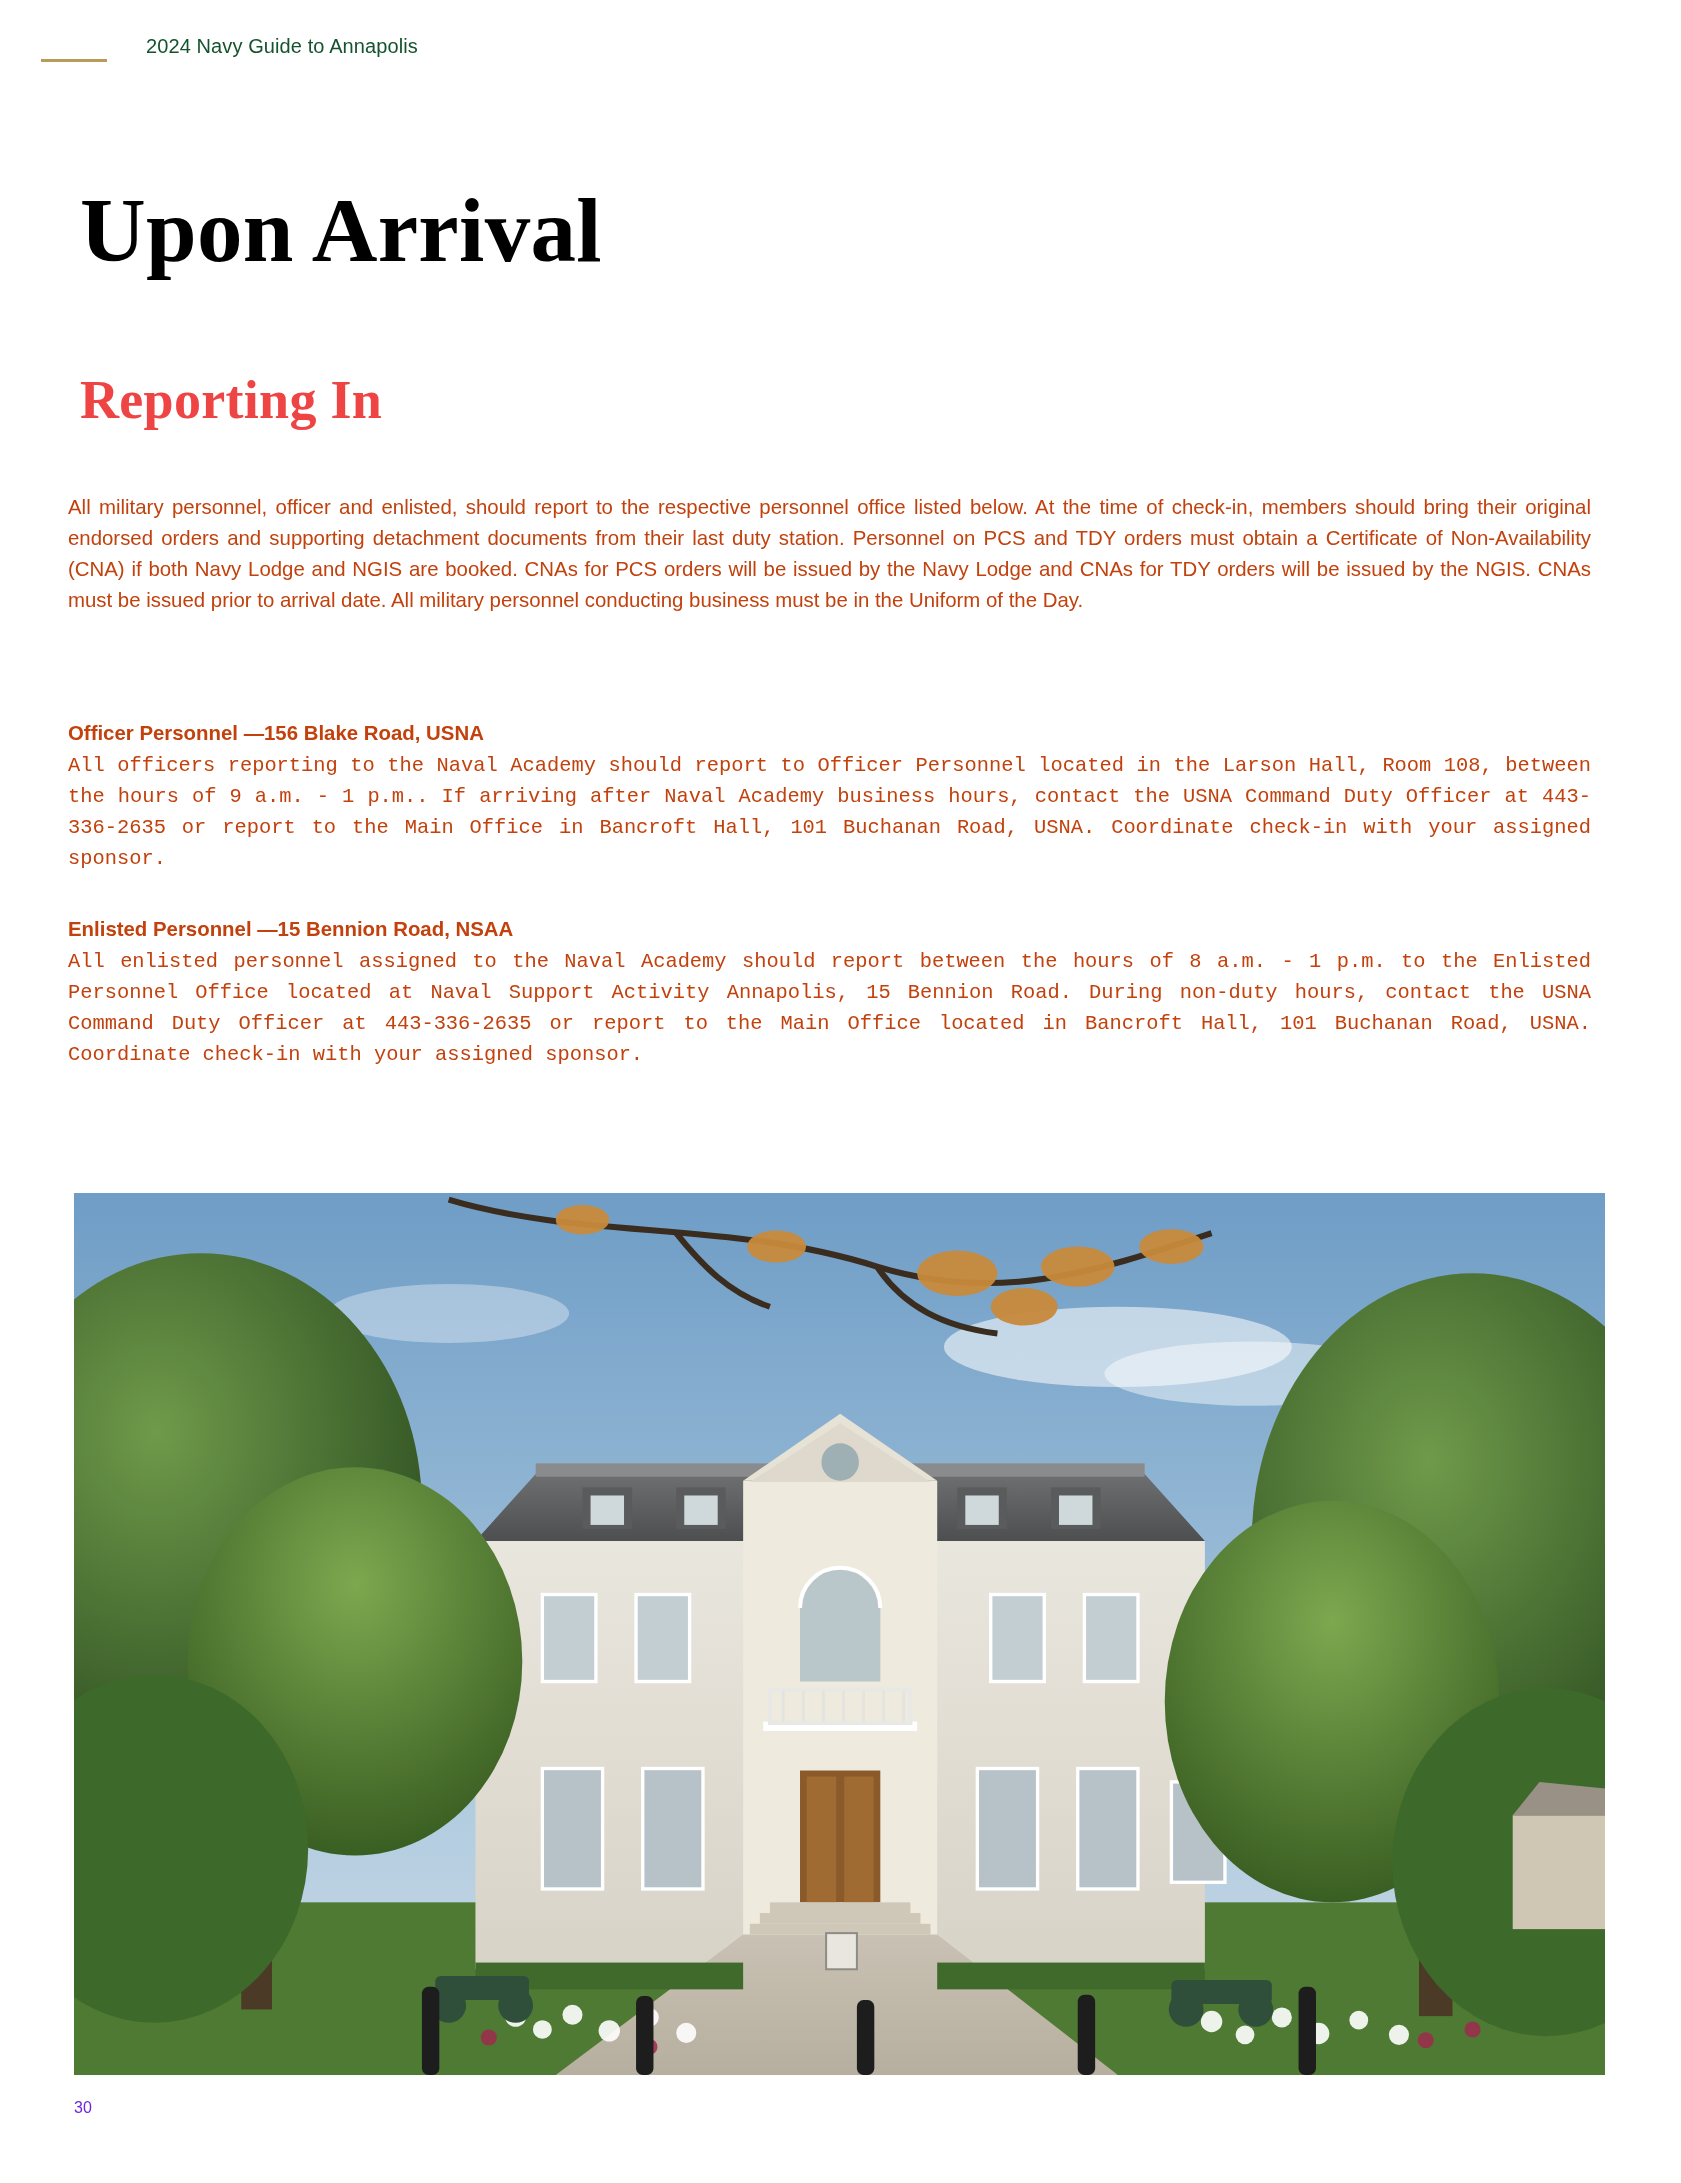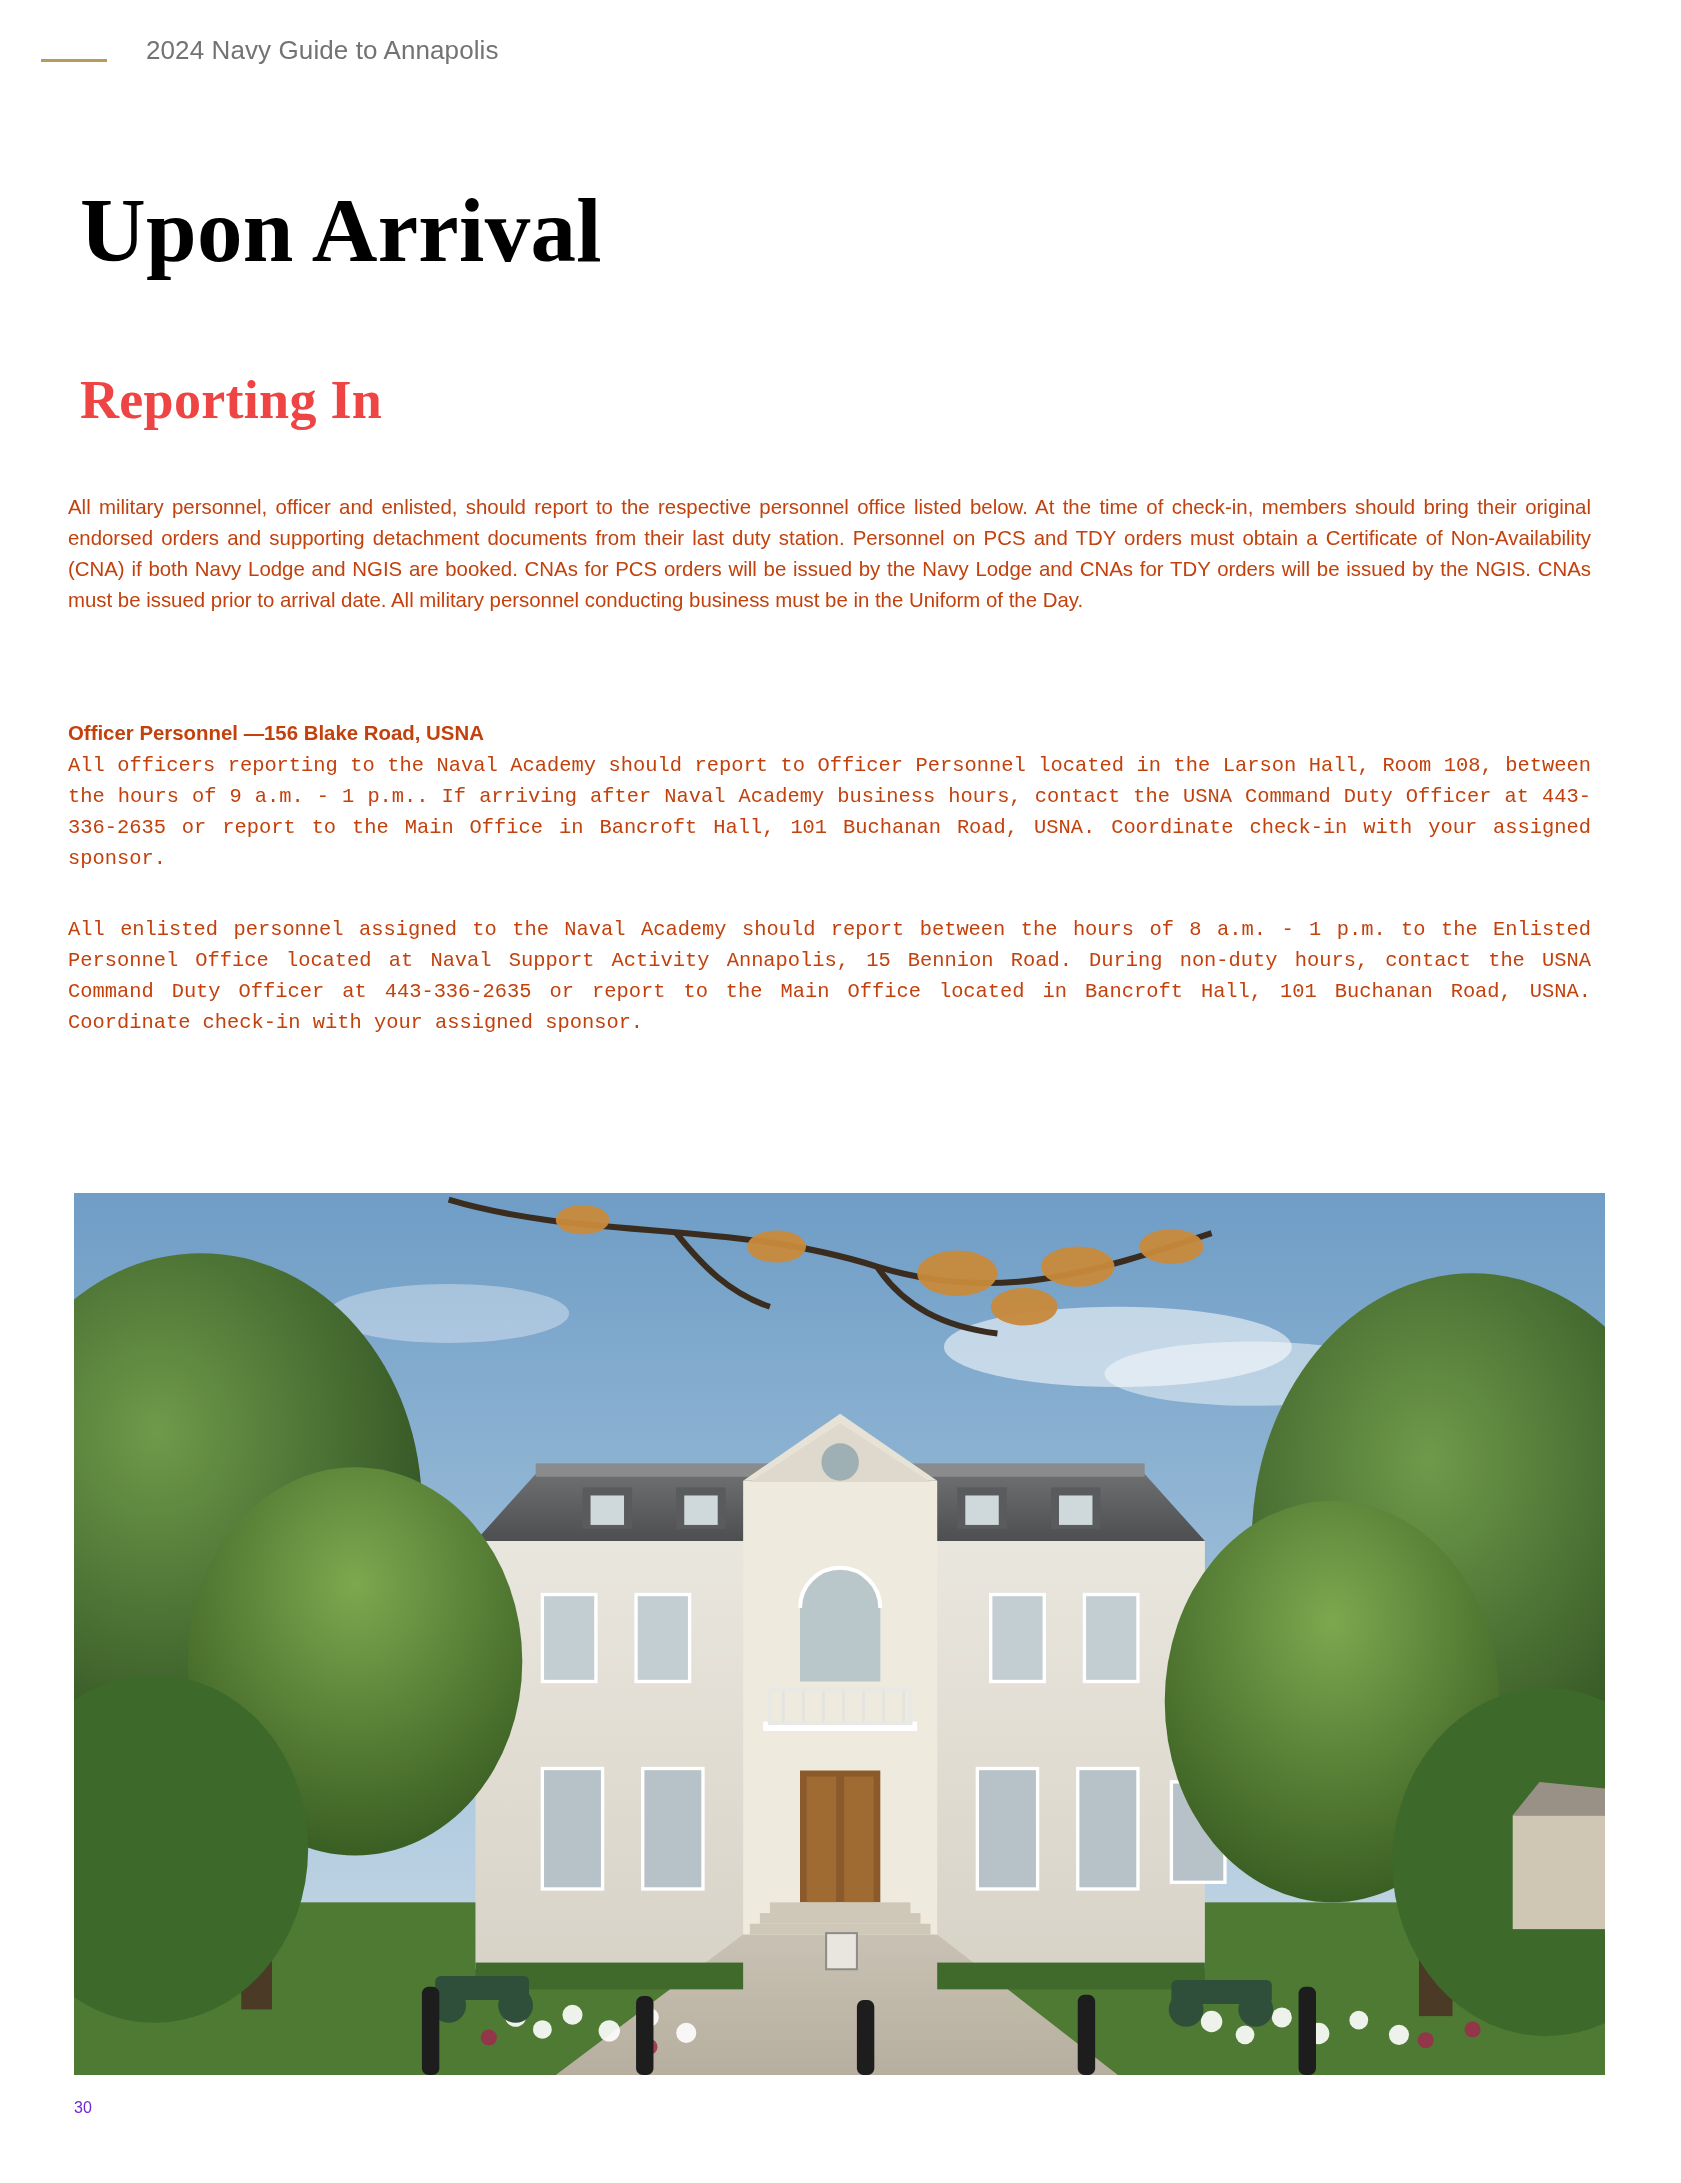--- a/index.html
+++ b/index.html
@@ -29,23 +29,23 @@
     top: 24px;
     left: 41px;
     width: 66px;
     height: 2.7px;
     background: #b89a5b;
   }
   .running-head-title {
     position: absolute;
     top: 0;
     left: 146px;
-    font-size: 26px;
+    font-size: 20px;
     letter-spacing: 0.1px;
-    color: #737373;
+    color: #14532d;
     font-family: "Liberation Sans", sans-serif;
     font-weight: 400;
     white-space: nowrap;
   }
 
   
   .page-title {
     position: absolute;
     top: 124px;
     left: 80px;
@@ -129,20 +129,21 @@
 <h2 class="section-title">Reporting In</h2>
 
 <div class="body-col para-intro">All military personnel, officer and enlisted, should report to the respective personnel office listed below. At the time of check-in, members should bring their original endorsed orders and supporting detachment documents from their last duty station. Personnel on PCS and TDY orders must obtain a Certificate of Non-Availability (CNA) if both Navy Lodge and NGIS are booked. CNAs for PCS orders will be issued by the Navy Lodge and CNAs for TDY orders will be issued by the NGIS.  CNAs must be issued prior to arrival date. All military personnel conducting business must be in the Uniform of the Day.</div>
 
 <div class="body-col block-officer">
   <span class="sub-head">Officer Personnel —156 Blake Road, USNA</span>
   <span class="block-body">All officers reporting to the Naval Academy should report to Officer Personnel located in the Larson Hall, Room 108, between the hours of 9 a.m. - 1 p.m.. If arriving after Naval Academy business hours, contact the USNA Command Duty Officer at 443-336-2635 or report to the Main Office in Bancroft Hall, 101 Buchanan Road, USNA.  Coordinate check-in with your assigned sponsor.</span>
 </div>
 
 <div class="body-col block-enlisted">
+  <span class="sub-head">Enlisted Personnel —15 Bennion Road, NSAA</span>
   <span class="block-body">All enlisted personnel assigned to the Naval Academy should report between the hours of 8 a.m. - 1 p.m. to the Enlisted Personnel Office located at Naval Support Activity Annapolis, 15 Bennion Road. During non-duty hours, contact the USNA Command Duty Officer at 443-336-2635 or report to the Main Office located in Bancroft Hall, 101 Buchanan Road, USNA. Coordinate check-in with your assigned sponsor.</span>
 </div>
 
 <div class="photo">
   <svg viewBox="0 0 2288 1318" preserveAspectRatio="xMidYMid slice">
     <defs>
       <linearGradient id="sky" x1="0" y1="0" x2="0" y2="1">
         <stop offset="0%" stop-color="#6f9dc6"></stop>
         <stop offset="60%" stop-color="#a8c6dd"></stop>
         <stop offset="100%" stop-color="#cfdde8"></stop>

